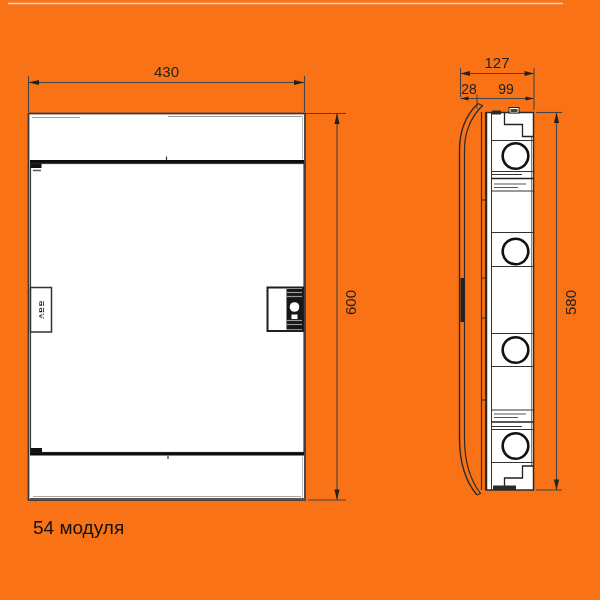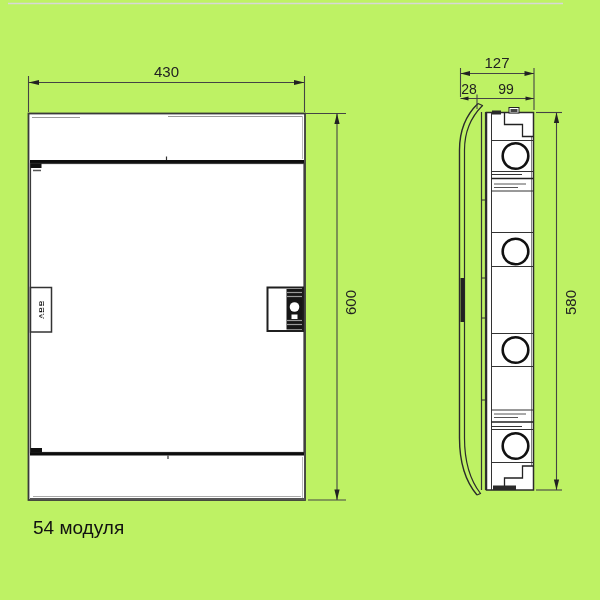--- a/index.html
+++ b/index.html
@@ -1,17 +1,17 @@
 <!DOCTYPE html>
 <html><head>
 <meta charset="utf-8">
 <style>
   html,body{margin:0;padding:0;background:#fff;}
   .canvas{
-    position:relative;width:600px;height:600px;background:#bef264;overflow:hidden;
+    position:relative;width:600px;height:600px;background:#f97316;overflow:hidden;
     font-family:"Liberation Sans","DejaVu Sans",sans-serif;
   }
   svg{display:block;}
   svg text{
     font-family:"Liberation Sans","DejaVu Sans",sans-serif;
     fill:#222;
   }
   .dim-text{font-size:15px;}
   .dim-text-small{font-size:14px;}
   .caption-text{font-size:19px;fill:#111;}

